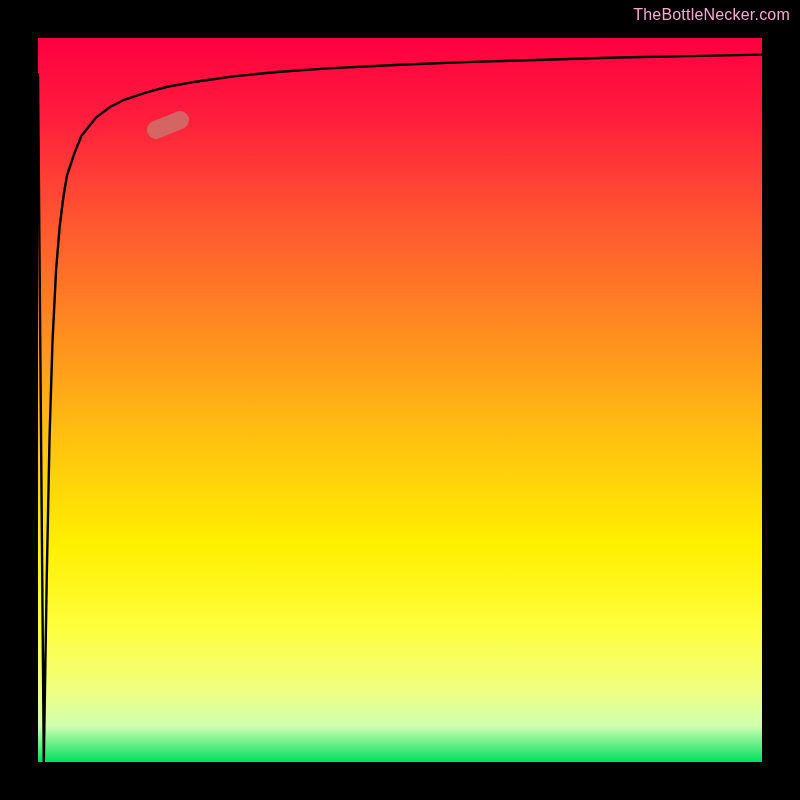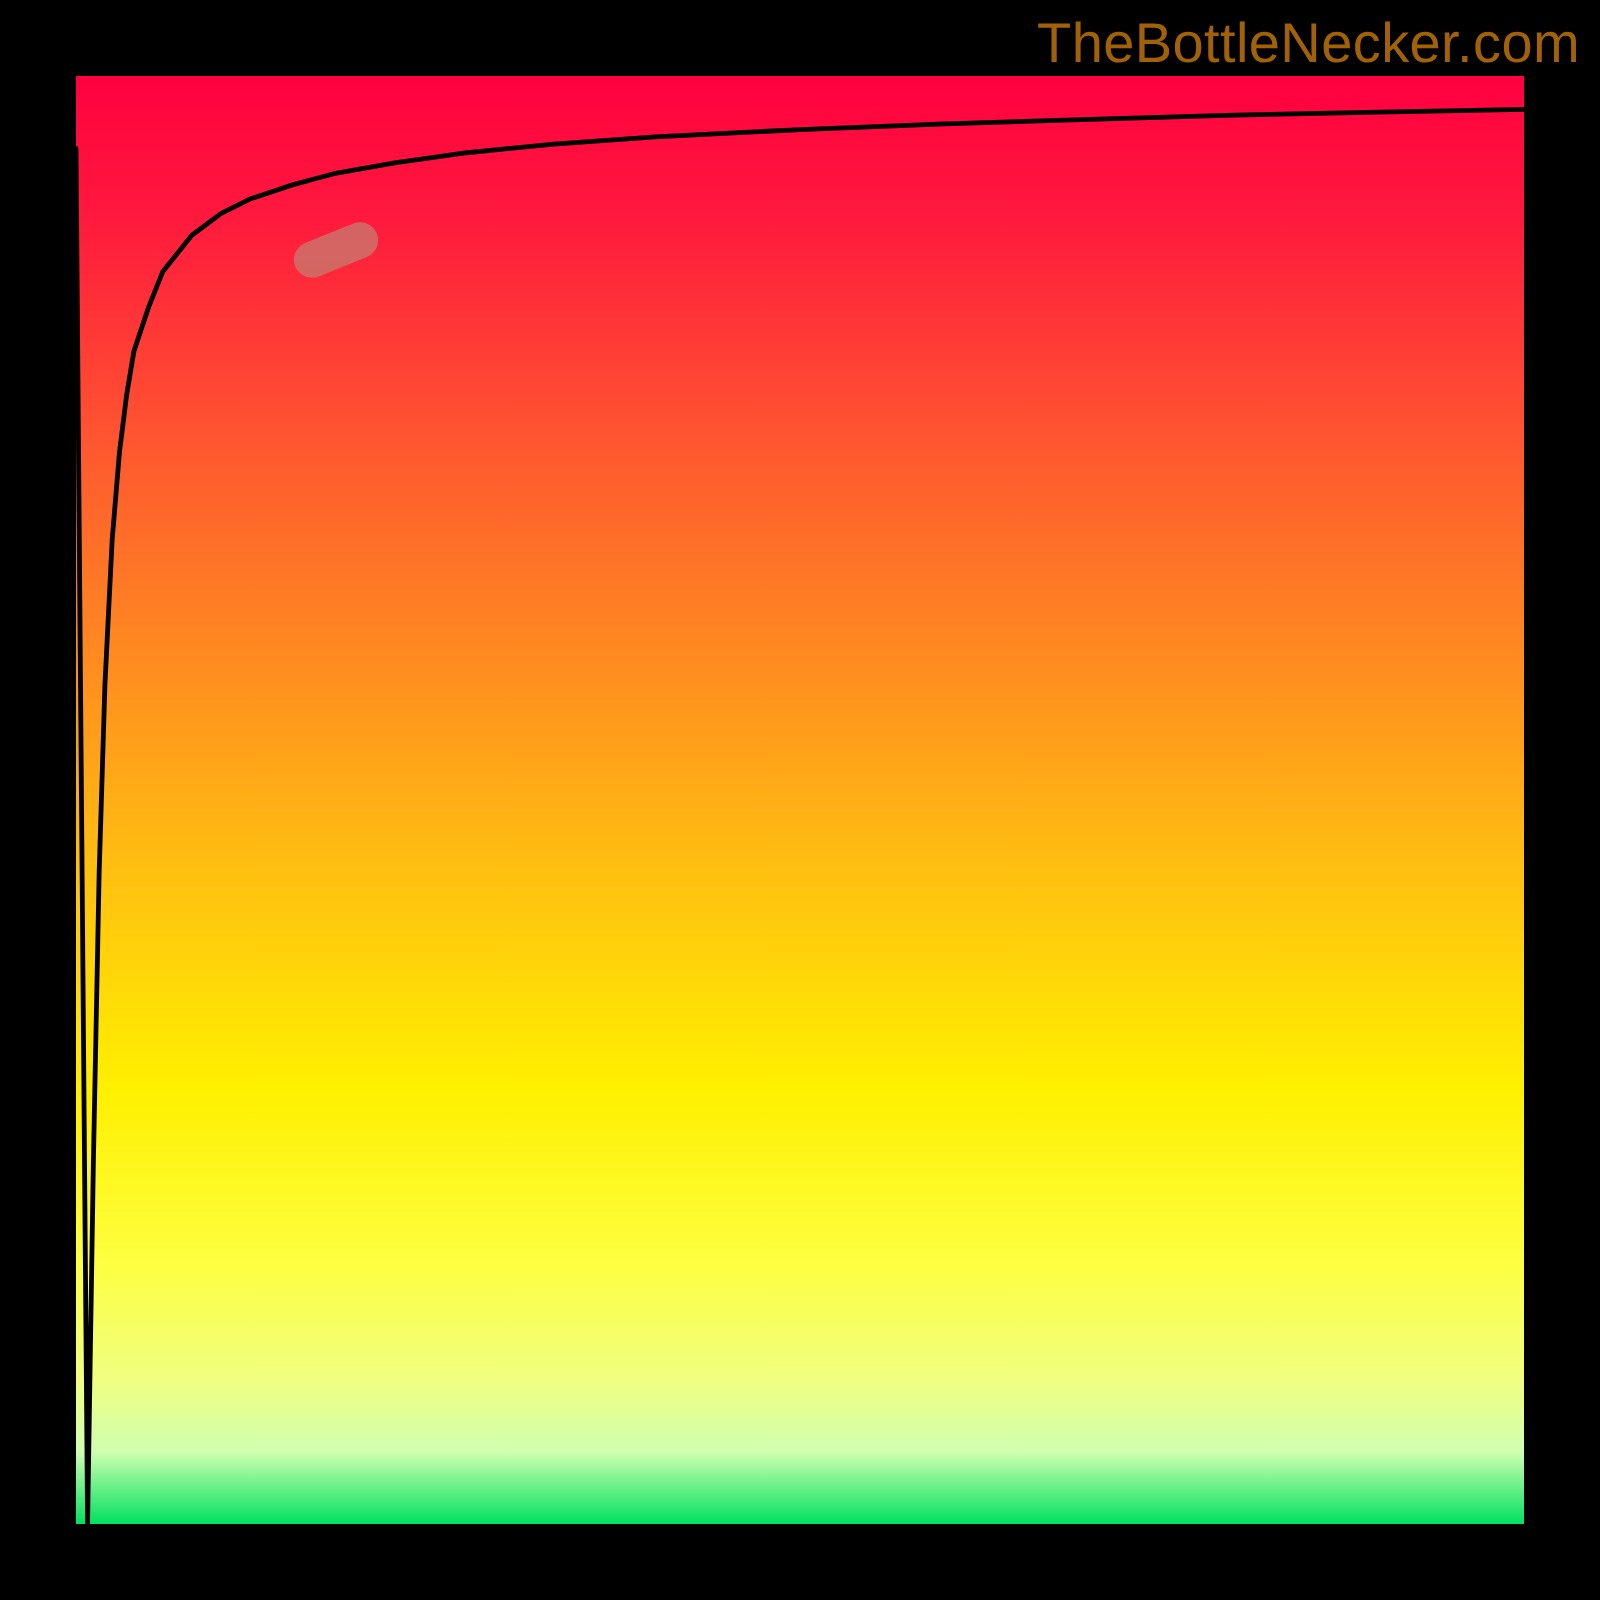--- a/index.html
+++ b/index.html
@@ -26,22 +26,22 @@
       #fdff40 82%,
       #f0ff80 90%,
       #d0ffb0 95%,
       #00e060 100%
     );
   }
   .watermark {
     position: absolute;
     top: 6px;
     right: 10px;
-    color: #a16207;
-    font-size: 28px;
+    color: #f9a8d4;
+    font-size: 16px;
     font-weight: 400;
     letter-spacing: 0.2px;
   }
   .curve-layer {
     position: absolute;
     left: 38px;
     top: 38px;
     width: 724px;
     height: 724px;
     pointer-events: none;

